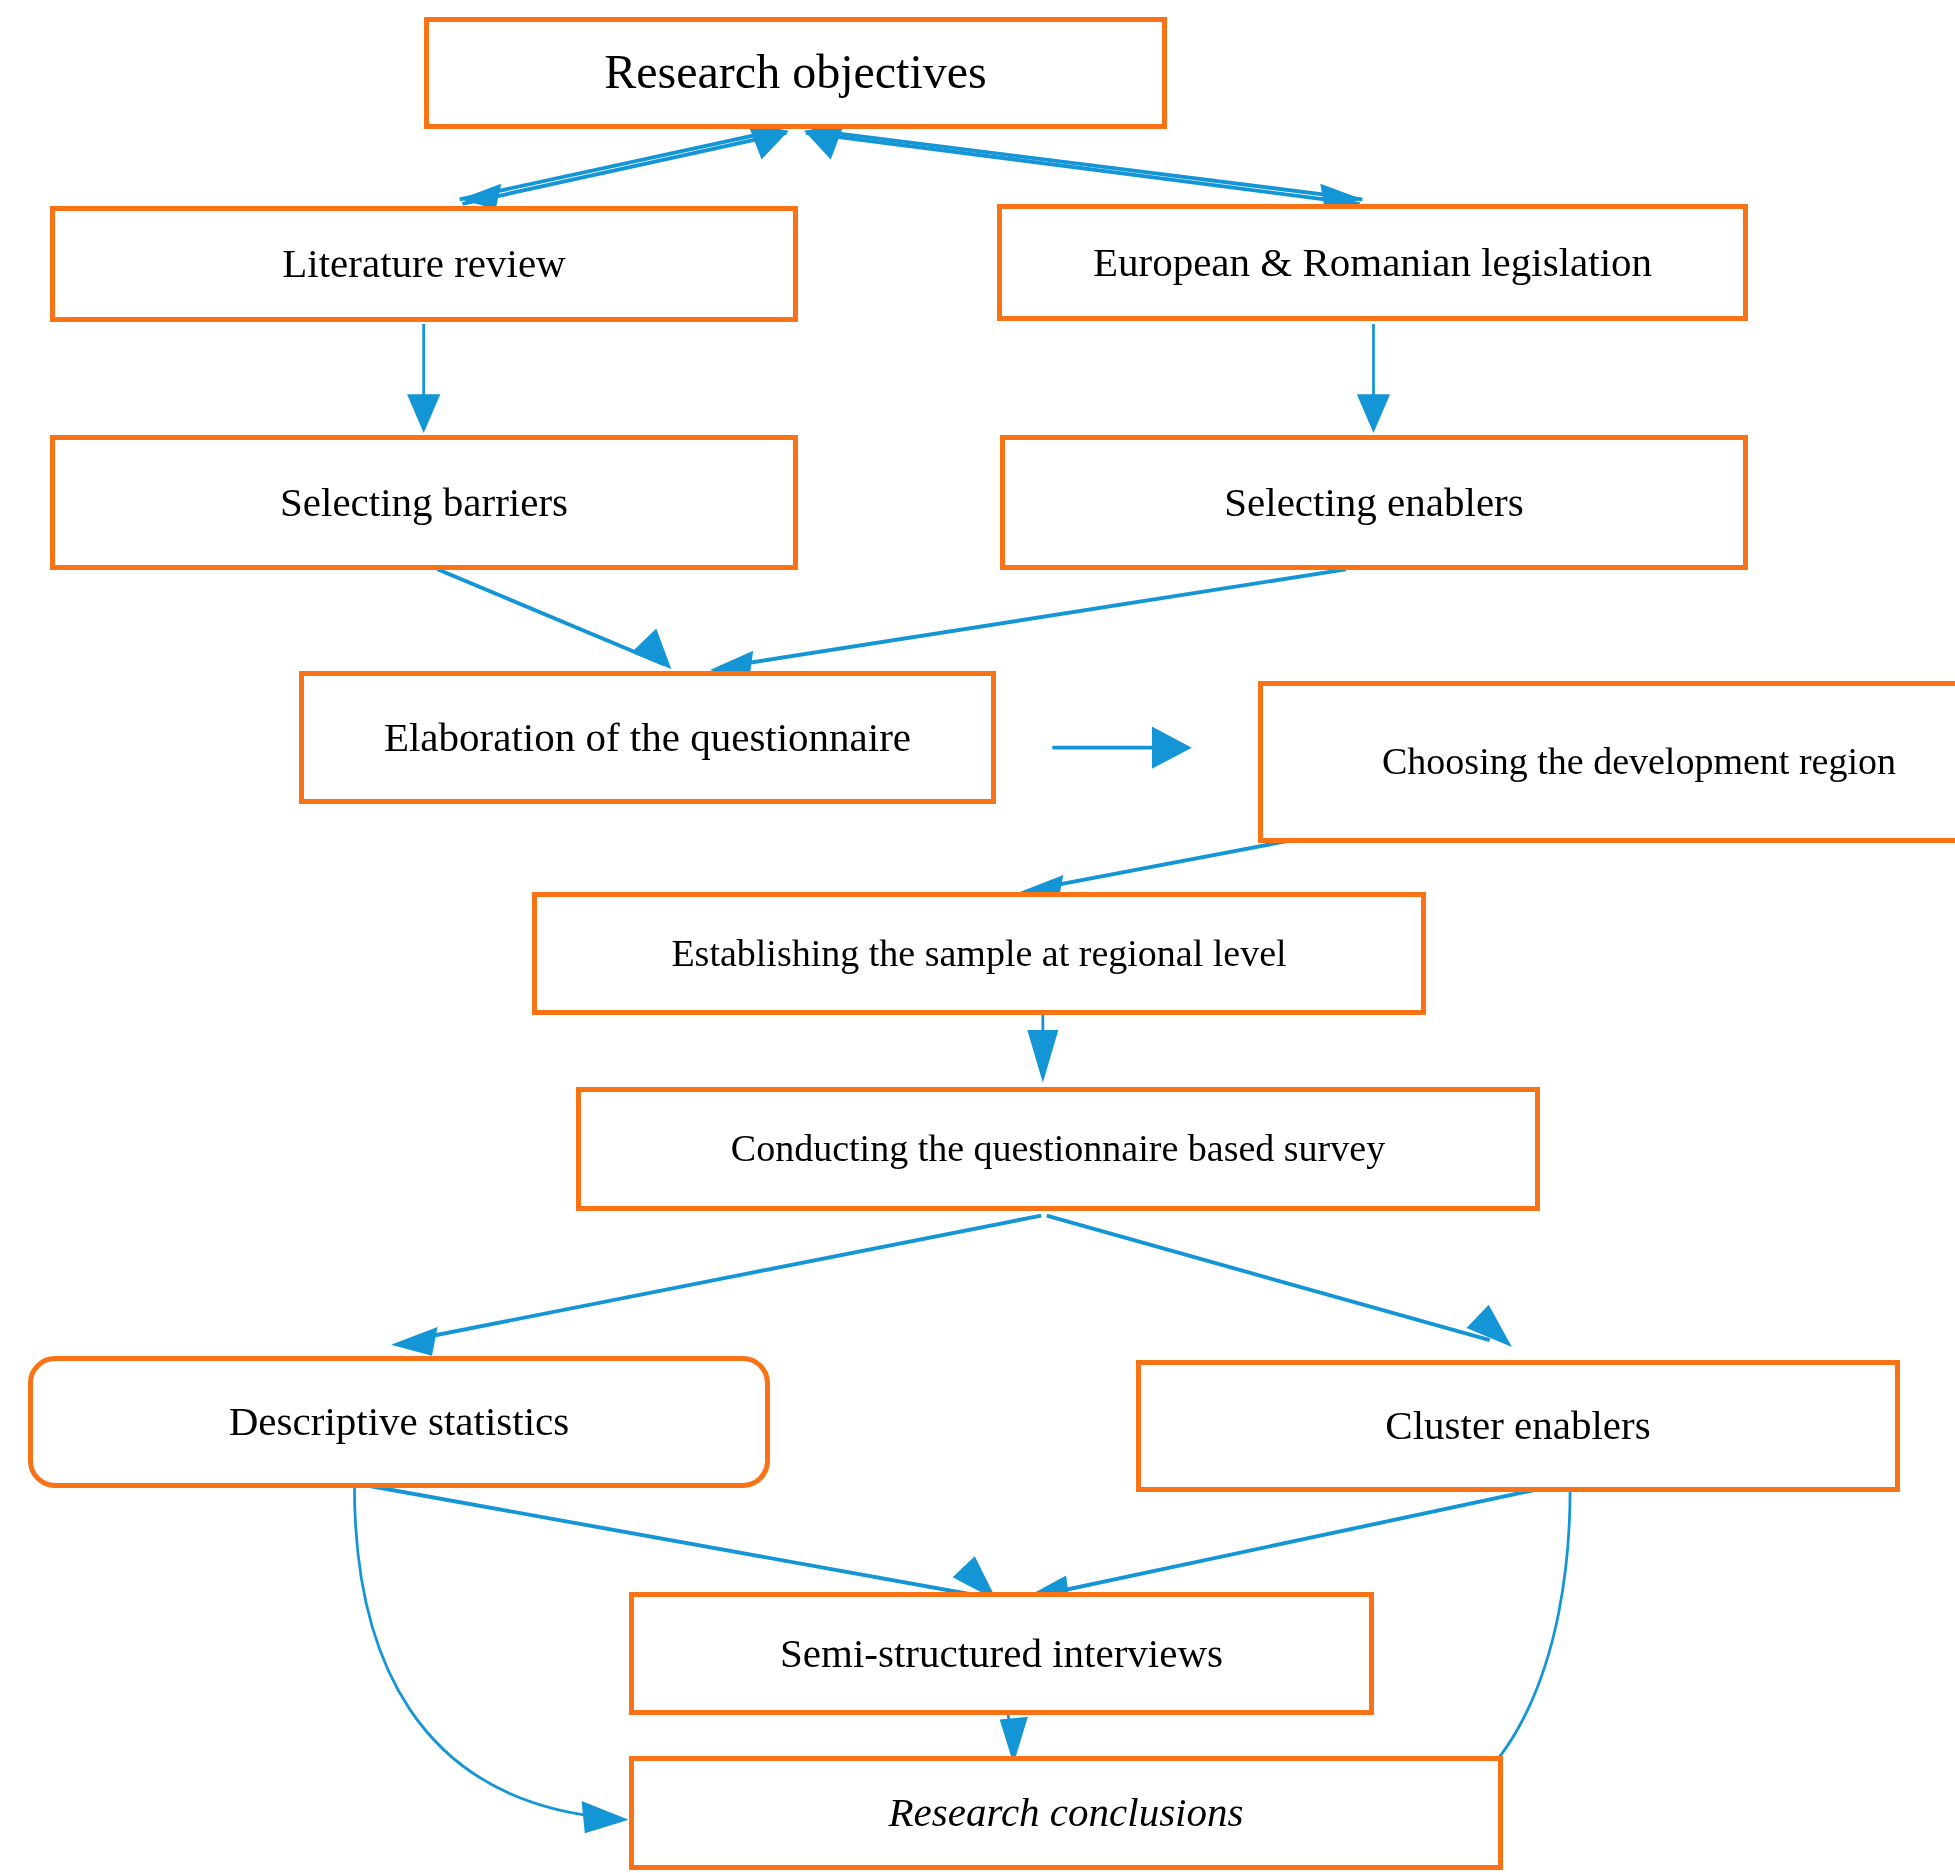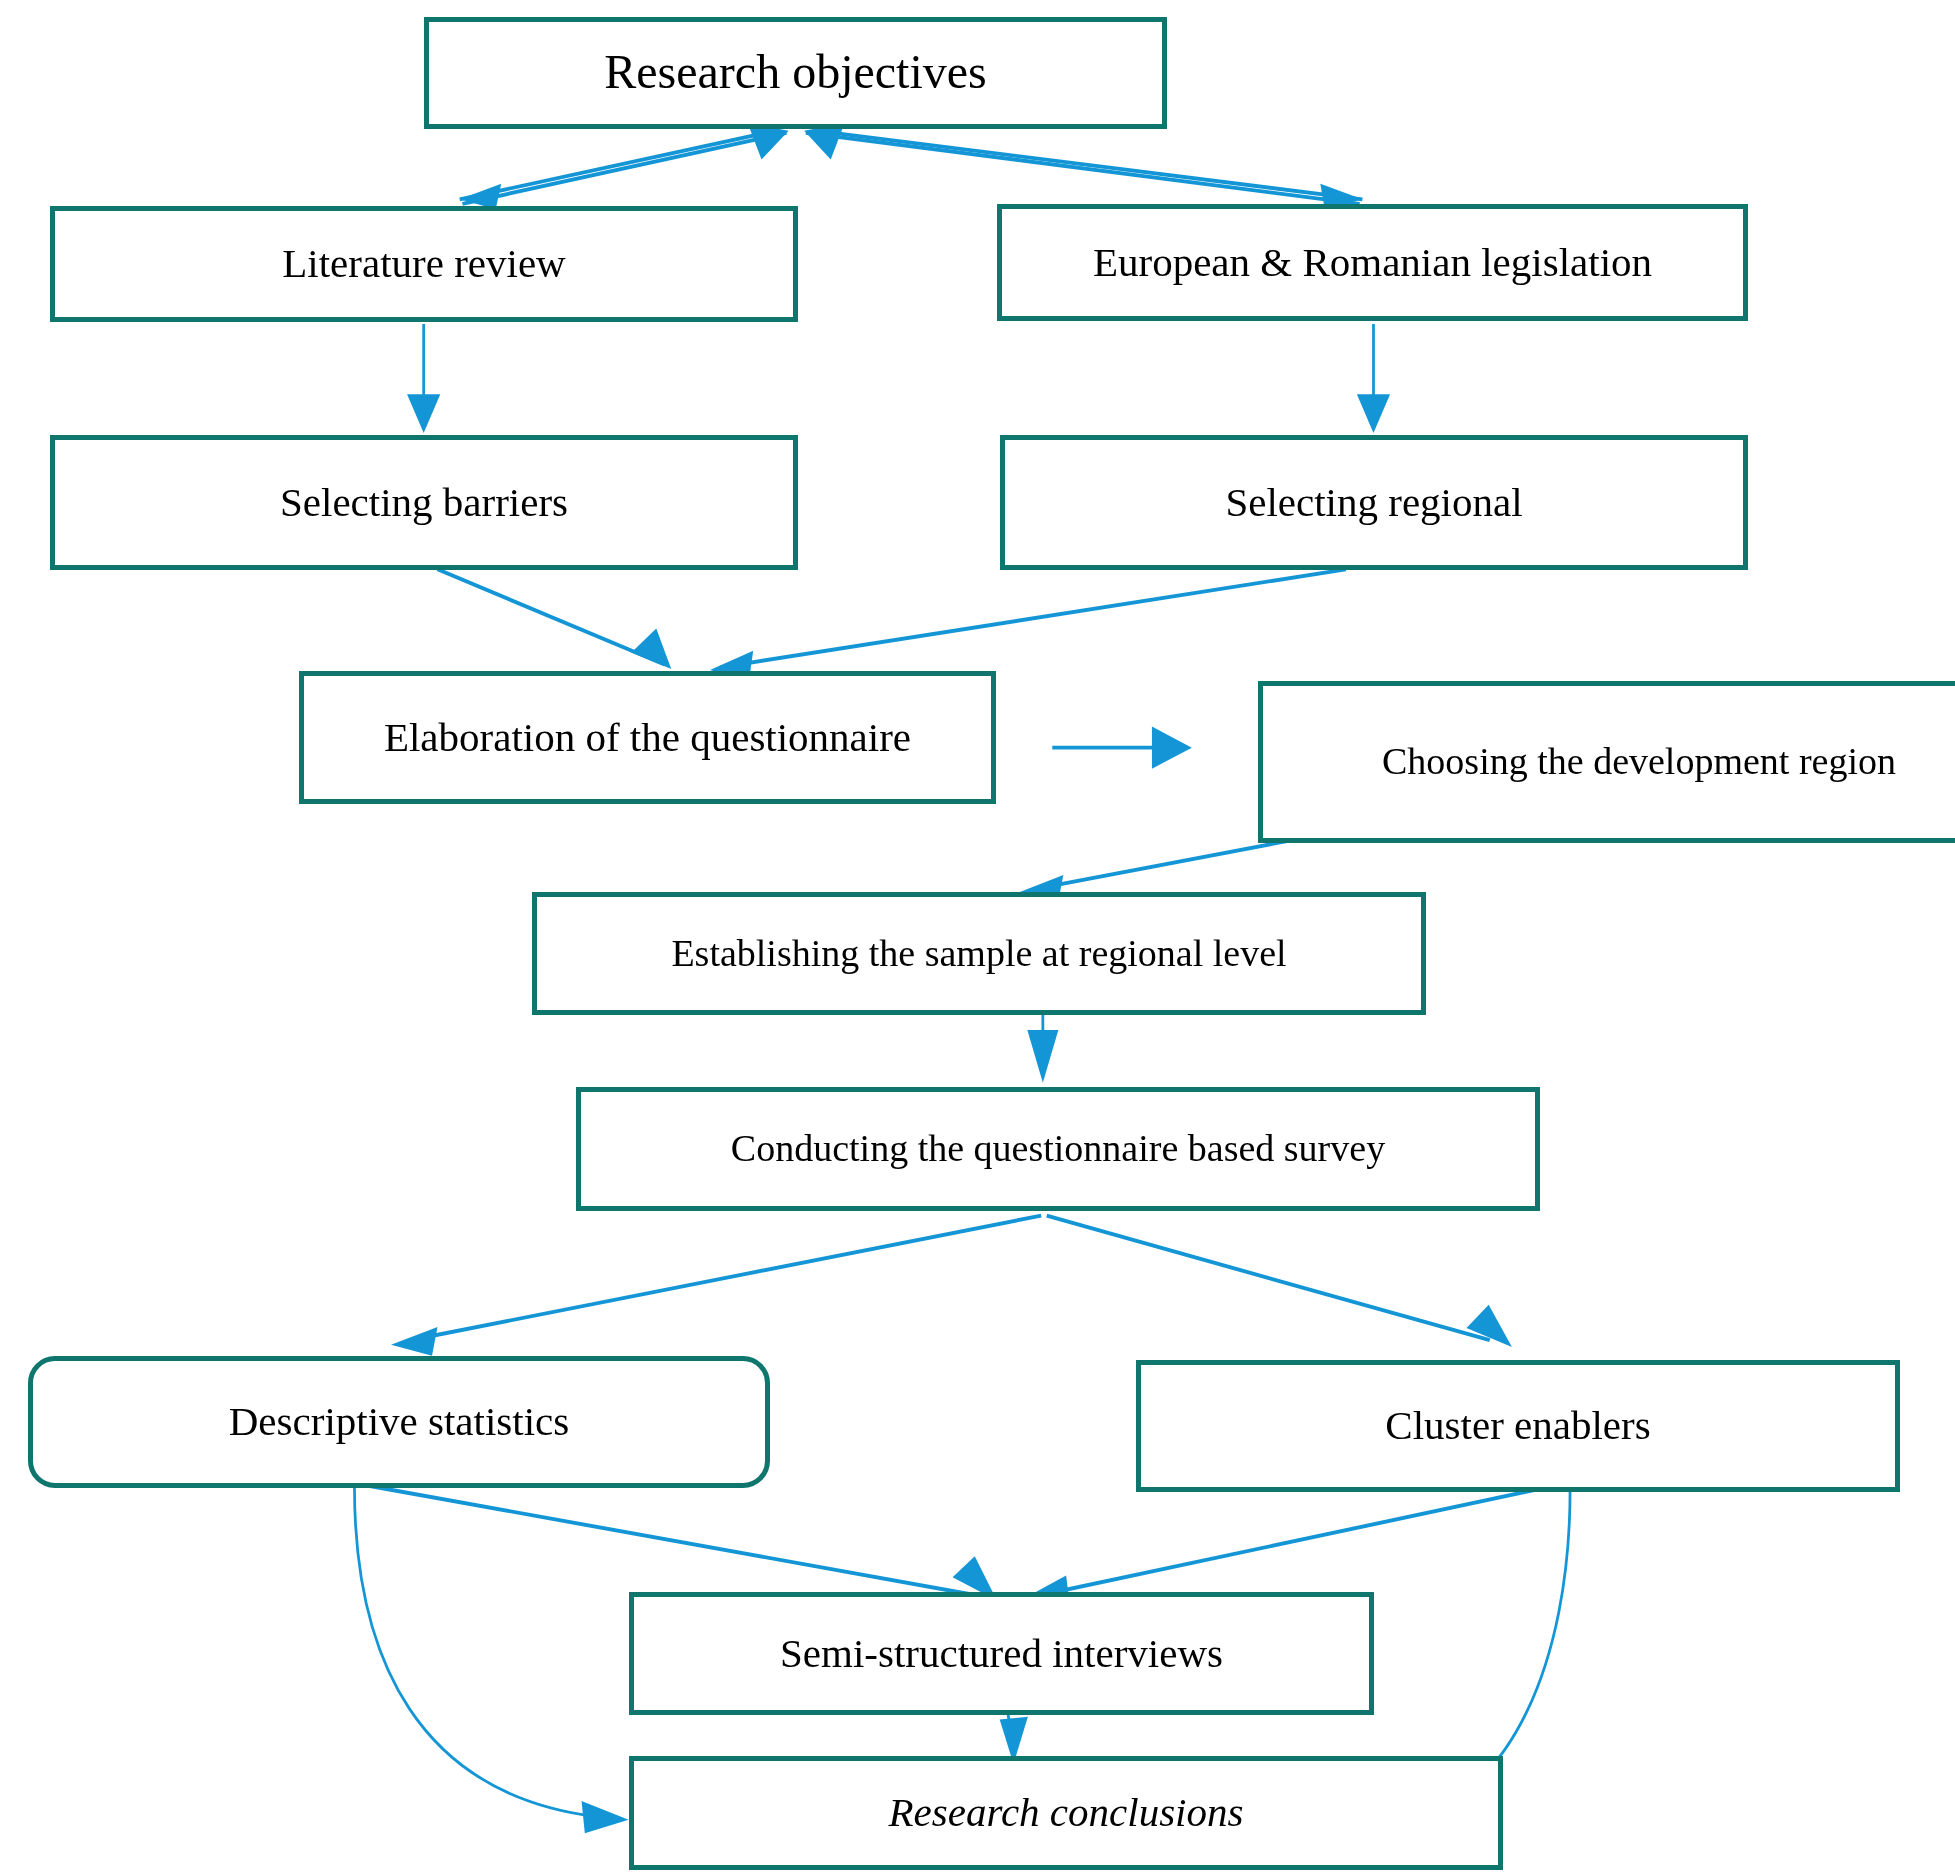--- a/index.html
+++ b/index.html
@@ -22,21 +22,21 @@
     position: absolute;
     inset: 0;
     width: 1955px;
     height: 1873px;
     display: block;
   }
   .node-box {
     position: absolute;
     box-sizing: border-box;
     background: #ffffff;
-    border: 5px solid #0f766e;
+    border: 5px solid #f97316;
     display: flex;
     align-items: center;
     justify-content: center;
     z-index: 3;
   }
   .node-label {
     font-family: "Liberation Serif", "DejaVu Serif", serif;
     color: #000000;
     line-height: 1.05;
     text-align: center;
@@ -169,21 +169,21 @@
 
   <div class="node-box" style="left:997px; top:204px; width:751px; height:117px;">
     <span class="node-label size-lg">European &amp; Romanian legislation</span>
   </div>
 
   <div class="node-box" style="left:50px; top:435px; width:748px; height:135px;">
     <span class="node-label size-lg">Selecting barriers</span>
   </div>
 
   <div class="node-box" style="left:1000px; top:435px; width:748px; height:135px;">
-    <span class="node-label size-lg">Selecting regional</span>
+    <span class="node-label size-lg">Selecting enablers</span>
   </div>
 
   <div class="node-box" style="left:299px; top:671px; width:697px; height:133px;">
     <span class="node-label size-lg">Elaboration of the questionnaire</span>
   </div>
 
   <div class="node-box" style="left:1258px; top:681px; width:762px; height:162px;">
     <span class="node-label size-md">Choosing the development region</span>
   </div>
 

